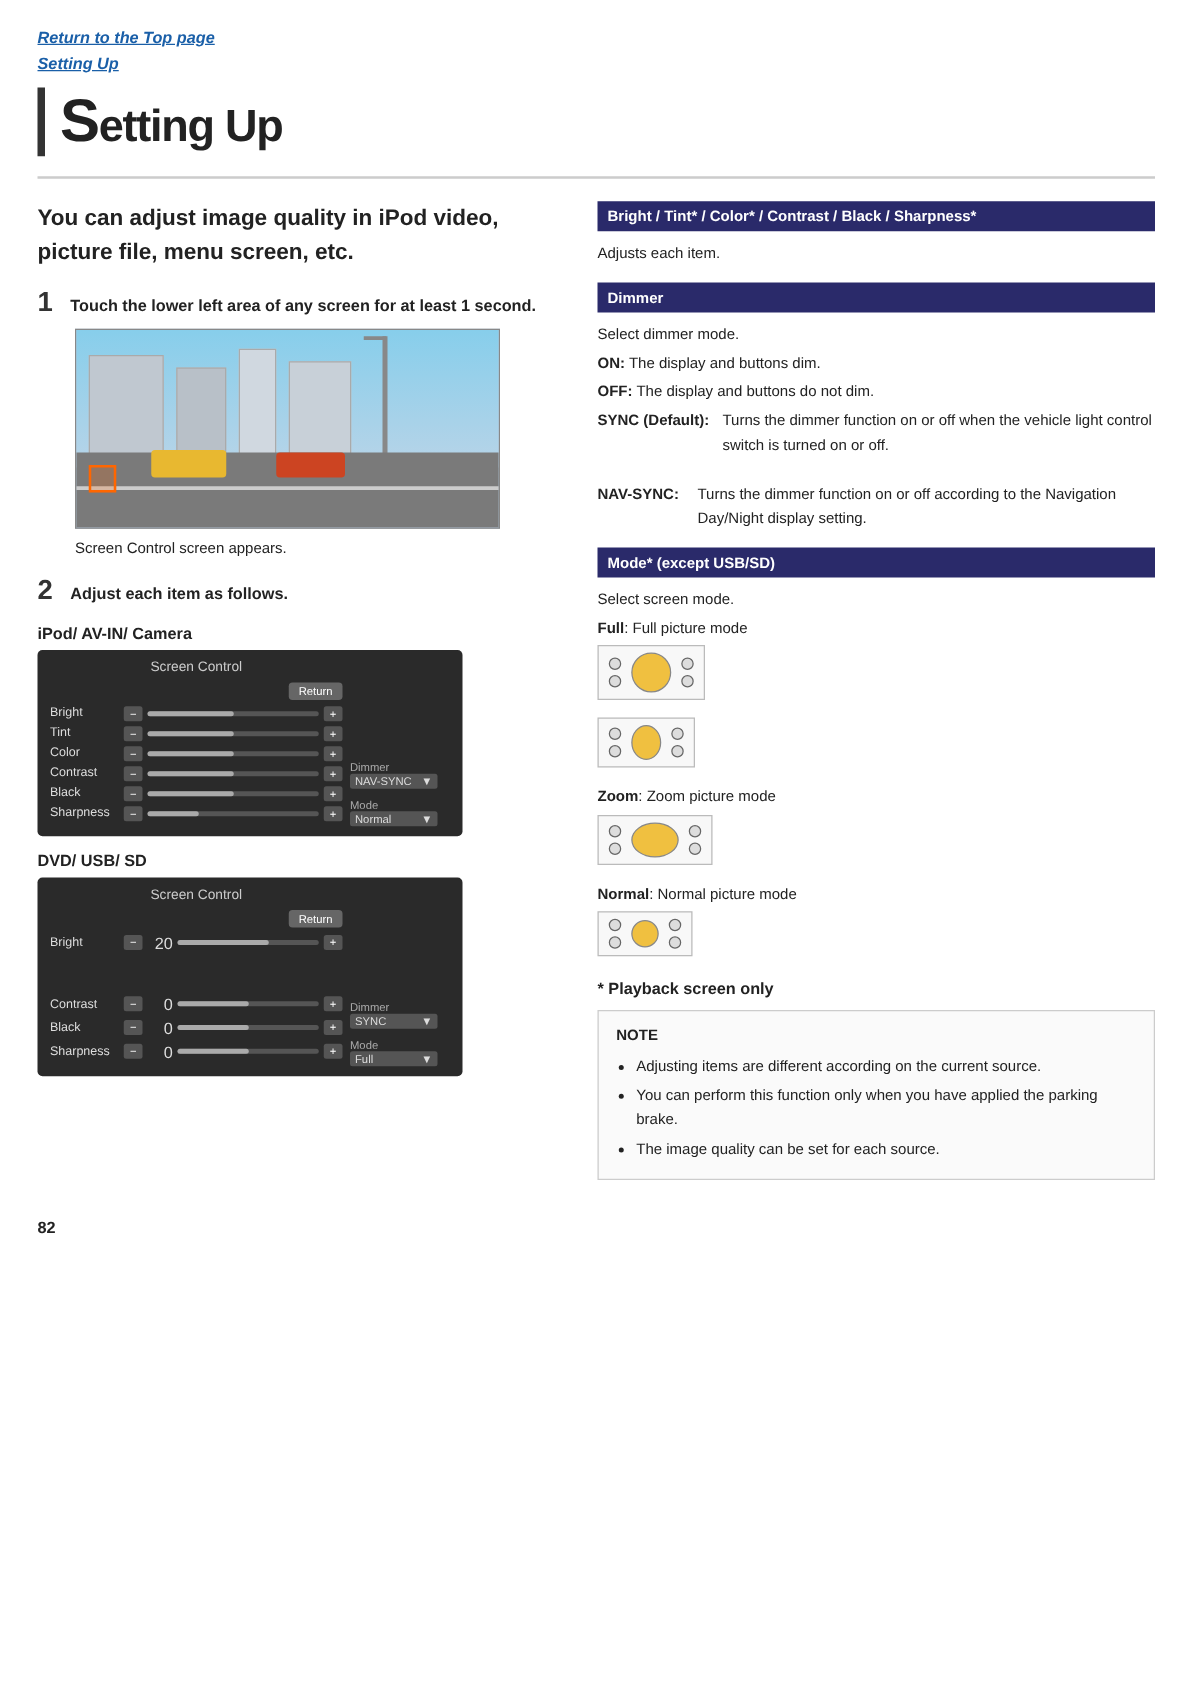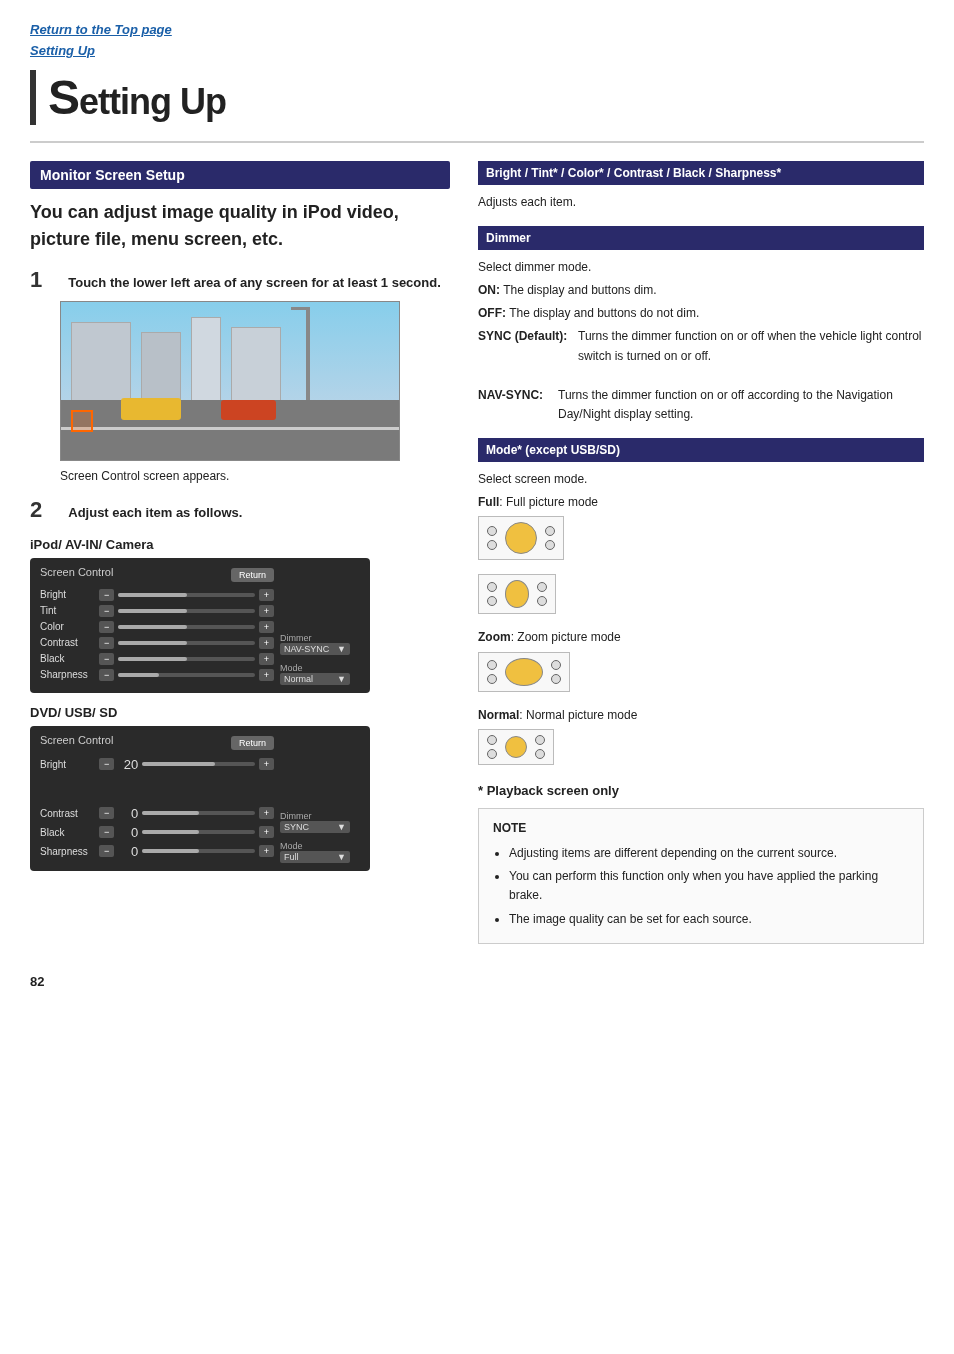--- a/index.html
+++ b/index.html
@@ -73,21 +73,20 @@
     .step-number {
       font-size: 22px;
       font-weight: bold;
       color: #333;
       margin-right: 8px;
     }
     .step-label {
       font-weight: bold;
       font-size: 13px;
       display: inline;
-      margin-left: 12px;
     }
     .screenshot-placeholder {
       background: #b0c4d8;
       width: 340px;
       height: 160px;
       border: 1px solid #888;
       margin: 8px 0 8px 30px;
       position: relative;
       overflow: hidden;
     }
@@ -272,20 +271,21 @@
       display: flex;
       flex-direction: column;
       gap: 8px;
       justify-content: flex-end;
     }
     .sc-top-row {
       display: flex;
       justify-content: flex-end;
       align-items: center;
       margin-bottom: 5px;
+      flex-direction: column;
     }
     .step-num-text {
       display: flex;
       align-items: baseline;
       gap: 6px;
     }
     .sc-val {
       color: #ddd;
       font-size: 13px;
       width: 20px;
@@ -327,21 +327,20 @@
   <div class="page-title">
     <span style="font-size:48px; font-weight:bold;">S</span><span style="font-size:36px; font-weight:bold;">etting Up</span>
   </div>
 </div>
 <hr class="title-rule">
 
 <div class="two-col">
 
   <div class="left-col">
 
-    <div class="section-header">Monitor Screen Setup</div>
 
     <p class="intro-text">You can adjust image quality in iPod video, picture file, menu screen, etc.</p>
 
     <div class="step">
       <div class="step-num-text">
         <span class="step-number">1</span>
         <span class="step-label">Touch the lower left area of any screen for at least 1 second.</span>
       </div>
 
       <div class="screenshot-placeholder">
@@ -628,21 +627,21 @@
           </div>
         </div>
       </div>
     </div>
 
     <div class="playback-note">* Playback screen only</div>
 
     <div class="note-box">
       <div class="note-box-title">NOTE</div>
       <ul>
-        <li>Adjusting items are different depending on the current source.</li>
+        <li>Adjusting items are different according on the current source.</li>
         <li>You can perform this function only when you have applied the parking brake.</li>
         <li>The image quality can be set for each source.</li>
       </ul>
     </div>
   </div>
 </div>
 
 <div class="page-number">82</div>
 
 </body></html>

